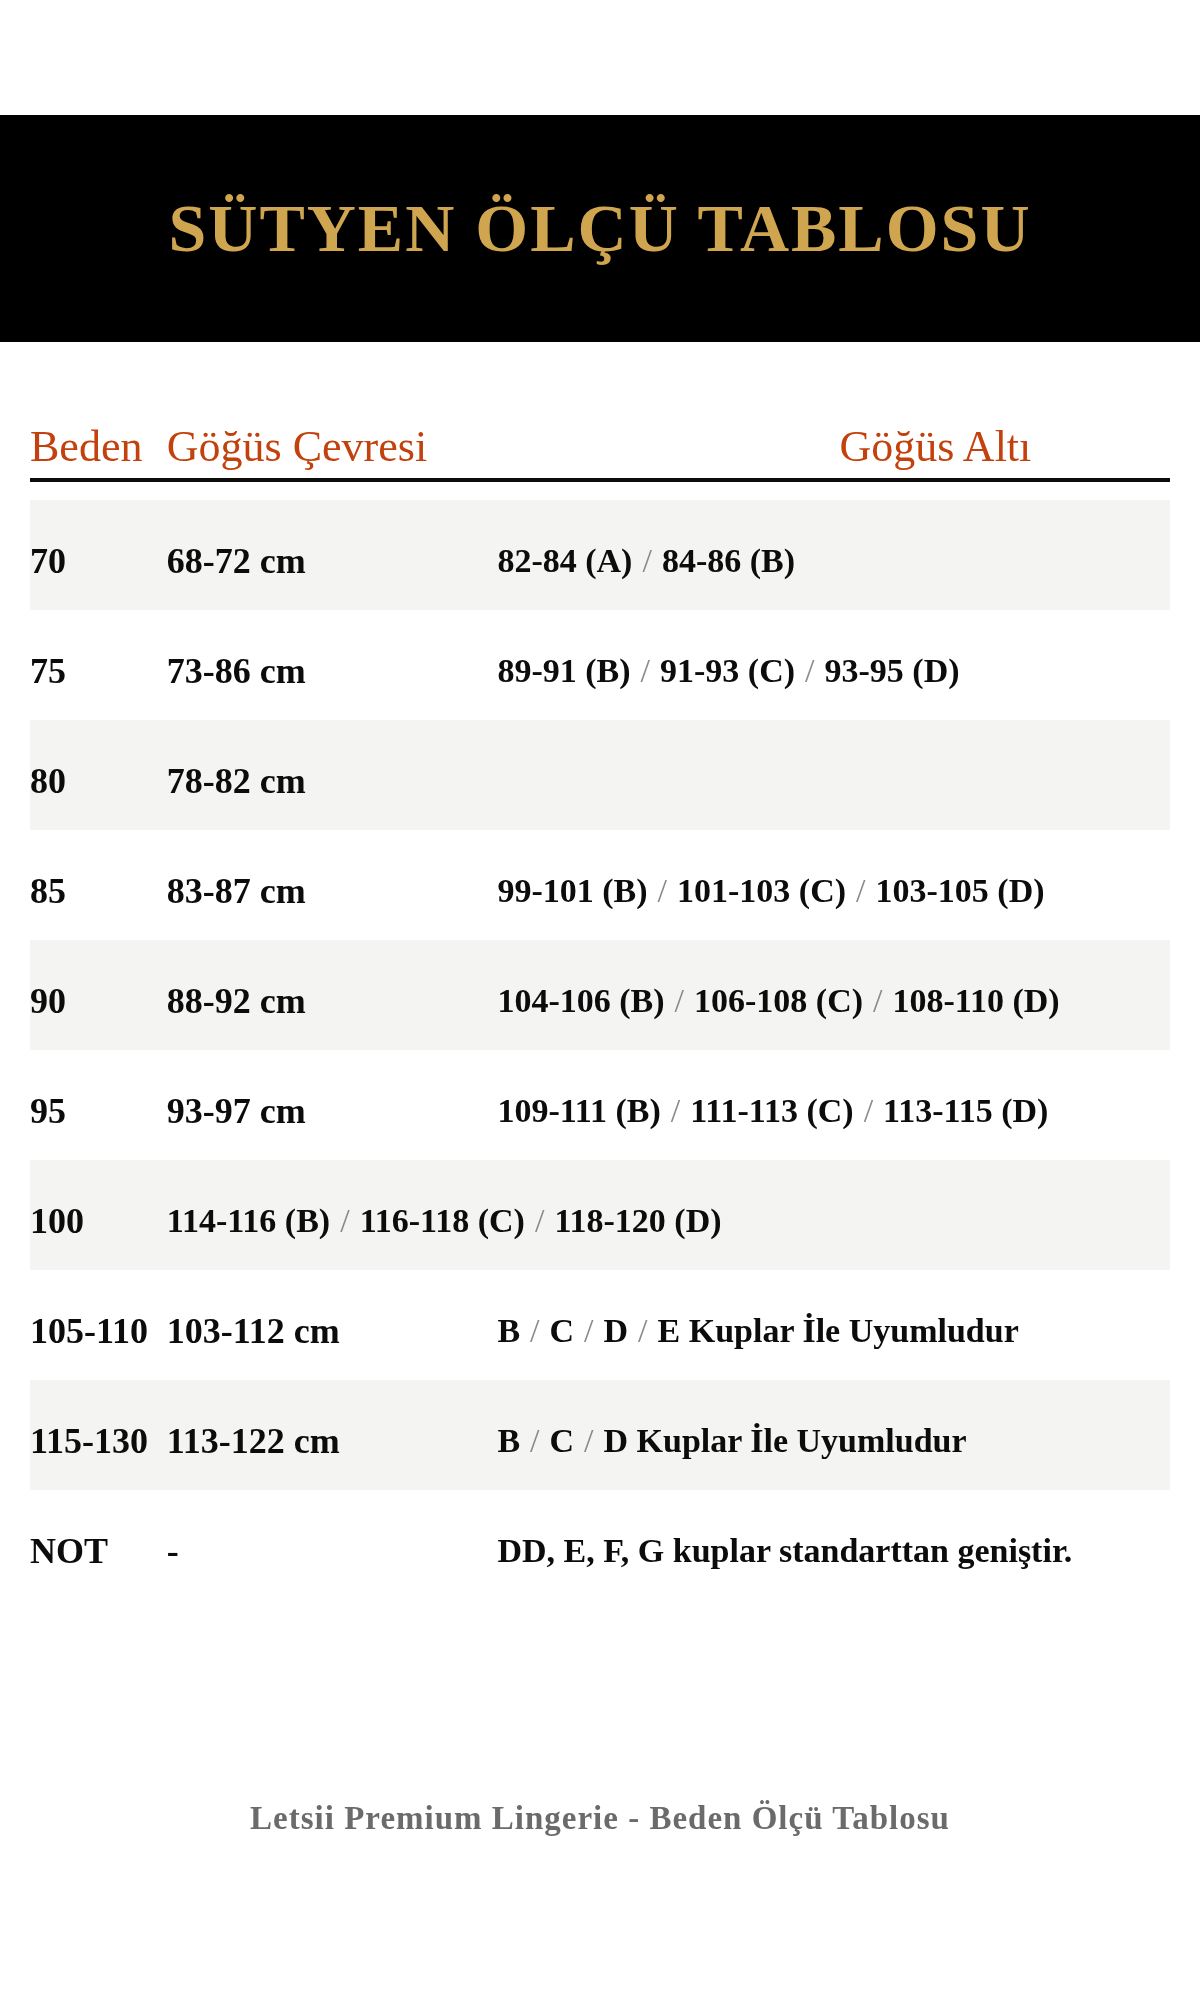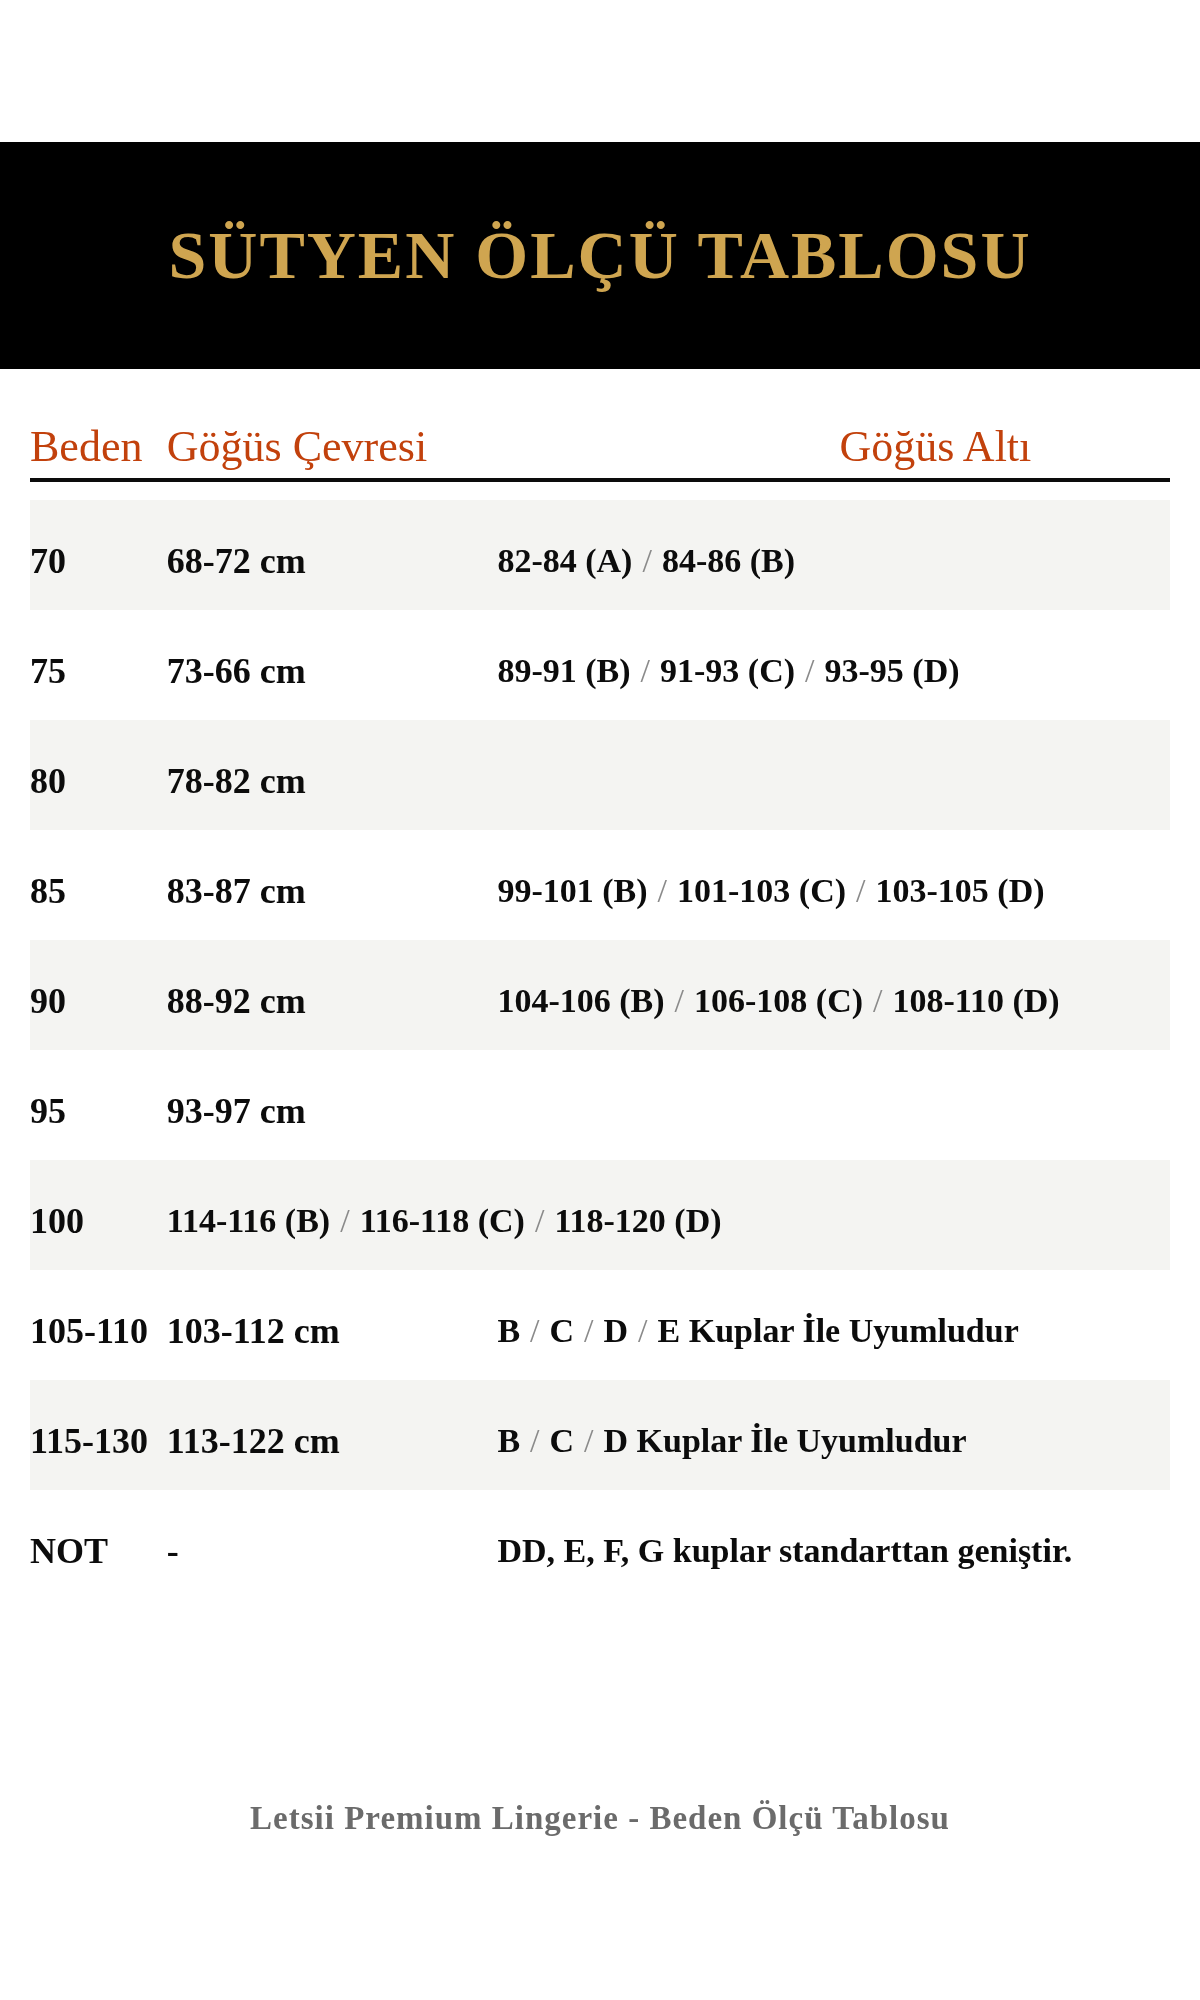--- a/index.html
+++ b/index.html
@@ -19,21 +19,20 @@
   .banner {
     position: absolute;
     top: 115px;
     left: 0;
     width: 1200px;
     height: 227px;
     background: #000000;
     display: flex;
     align-items: center;
     justify-content: center;
-    margin-top: 27px;
   }
   .banner-title {
     color: #CFA550;
     font-size: 68px;
     font-weight: bold;
     letter-spacing: 2px;
     white-space: nowrap;
   }
   
   .table-wrap {
@@ -121,40 +120,41 @@
     </div>
     <div class="rule"></div>
     <div class="tbody">
         <div class="trow stripe">
     <div class="c c1">70</div>
     <div class="c c2">68-72 cm</div>
     <div class="c c3">82-84 (A)<span class="slash">/</span>84-86 (B)</div>
   </div>
         <div class="trow">
     <div class="c c1">75</div>
-    <div class="c c2">73-66 cm</div>
+    <div class="c c2">73-86 cm</div>
     <div class="c c3">89-91 (B)<span class="slash">/</span>91-93 (C)<span class="slash">/</span>93-95 (D)</div>
   </div>
         <div class="trow stripe">
     <div class="c c1">80</div>
     <div class="c c2">78-82 cm</div>
   </div>
         <div class="trow">
     <div class="c c1">85</div>
     <div class="c c2">83-87 cm</div>
     <div class="c c3">99-101 (B)<span class="slash">/</span>101-103 (C)<span class="slash">/</span>103-105 (D)</div>
   </div>
         <div class="trow stripe">
     <div class="c c1">90</div>
     <div class="c c2">88-92 cm</div>
     <div class="c c3">104-106 (B)<span class="slash">/</span>106-108 (C)<span class="slash">/</span>108-110 (D)</div>
   </div>
         <div class="trow">
     <div class="c c1">95</div>
     <div class="c c2">93-97 cm</div>
+    <div class="c c3">109-111 (B)<span class="slash">/</span>111-113 (C)<span class="slash">/</span>113-115 (D)</div>
   </div>
         <div class="trow stripe">
     <div class="c c1">100</div>
     <div class="c c3">114-116 (B)<span class="slash">/</span>116-118 (C)<span class="slash">/</span>118-120 (D)</div>
   </div>
         <div class="trow">
     <div class="c c1">105-110</div>
     <div class="c c2">103-112 cm</div>
     <div class="c c3">B<span class="slash">/</span>C<span class="slash">/</span>D<span class="slash">/</span>E  Kuplar İle Uyumludur</div>
   </div>

